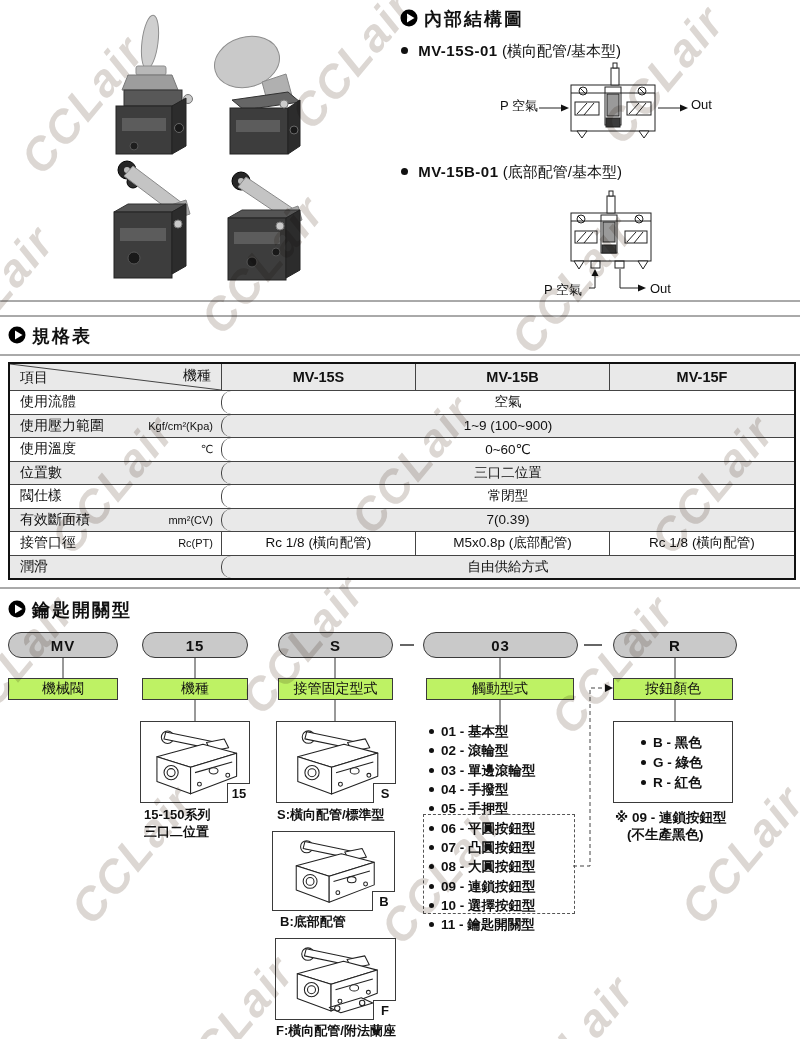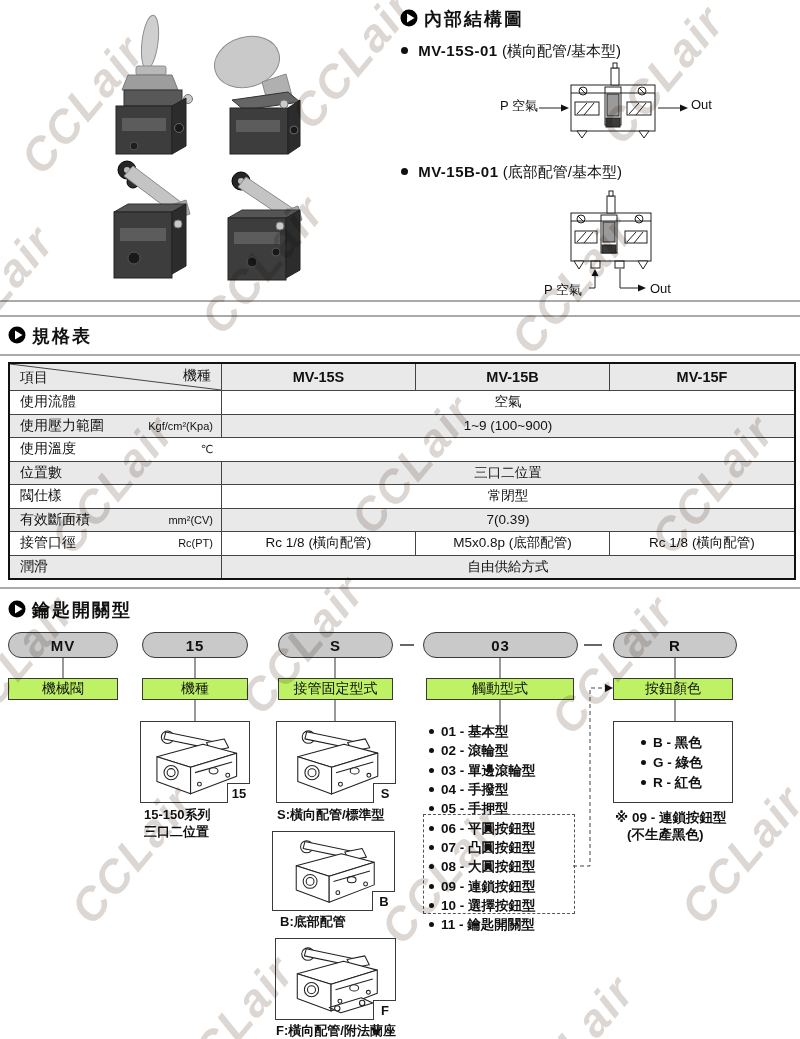--- a/index.html
+++ b/index.html
@@ -23,21 +23,21 @@
   
   .spec{position:absolute;left:8px;top:362px;width:784px;border:2px solid #111;background:#fff;}
   .srow{display:flex;border-top:1px solid #444;height:22.5px;}
   .srow.hd{height:26px;border-top:none;background:#e0e0e0;}
   .srow:nth-child(odd){background:#e9e9e9;}
   .sc{display:flex;align-items:center;box-sizing:border-box;font-size:13.5px;}
   .c0{width:211px;justify-content:space-between;padding:0 8px 0 10px;position:relative;font-size:14px;}
   .c0 .unit{font-size:11px;margin-left:12px;}
   .cv{border-left:1px solid #444;justify-content:center;}
   .c1{width:194px;}.c2{width:194px;}.c3{flex:1;}
-  .cm{flex:1;}
+  .cm{flex:1;border-radius:10px;}
   .hd .sc{font-weight:bold;font-size:14.5px;}
   .diag-svg{position:absolute;left:0;top:0;width:100%;height:100%;}
   .hd-item{position:absolute;left:10px;bottom:3px;font-weight:normal;font-size:14px;font-family:Liberation Serif, serif;}
   .hd-model{position:absolute;right:10px;top:3px;font-weight:normal;font-size:14px;}
   
   .pill{position:absolute;height:26px;background:#c9c9c9;border:1.5px solid #3a3a3a;
         border-radius:14px;display:flex;align-items:center;justify-content:center;
         font-weight:bold;font-size:15px;letter-spacing:1px;box-sizing:border-box;}
   .lbox{position:absolute;height:22px;background:#bef264;border:1px solid #3a3a3a;
         display:flex;align-items:center;justify-content:center;font-size:14px;box-sizing:border-box;}
@@ -246,20 +246,21 @@
           <span>使用壓力範圍</span>
           <span class="unit">Kgf/cm²(Kpa)</span>
         </div>
       <div class="sc cv cm">1~9 (100~900)</div>
     </div>
     <div class="srow">
       <div class="sc c0">
           <span>使用溫度</span>
           <span class="unit">℃</span>
         </div>
+      <div class="sc cv cm">0~60℃</div>
     </div>
     <div class="srow">
       <div class="sc c0">
           <span>位置數</span>
           <span class="unit"></span>
         </div>
       <div class="sc cv cm">三口二位置</div>
     </div>
     <div class="srow">
       <div class="sc c0">

